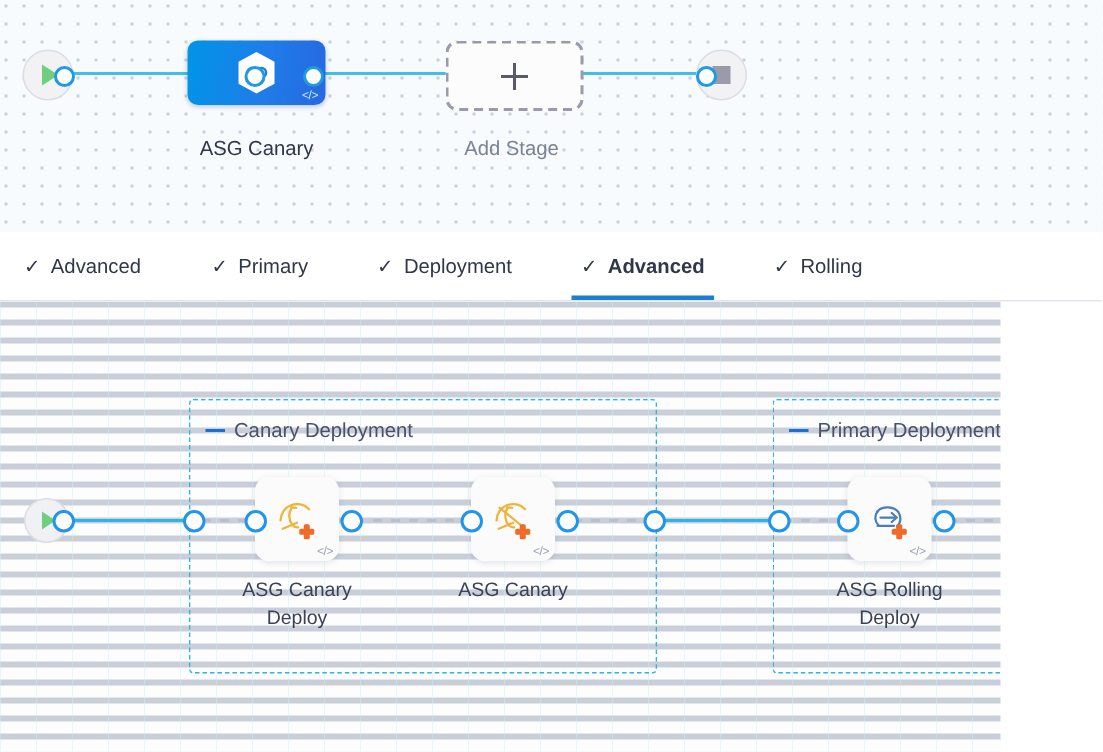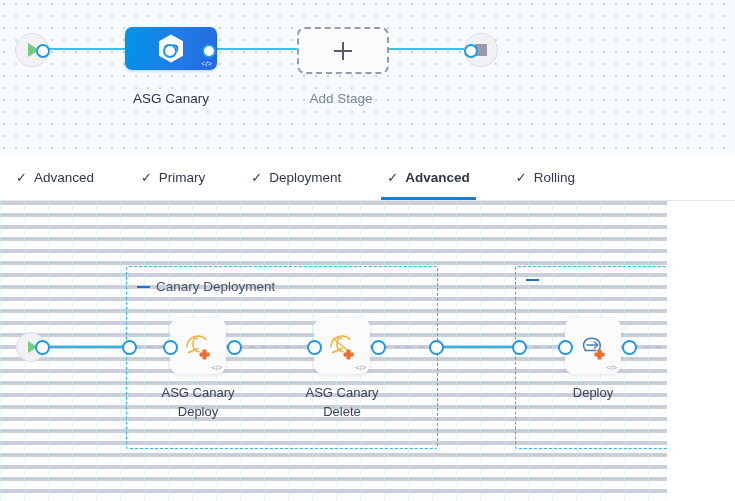--- a/index.html
+++ b/index.html
@@ -308,43 +308,44 @@
         </g>
         <g fill="#ef6b2a">
           <rect x="21.5" y="20.5" width="4" height="10" rx="1"></rect>
           <rect x="18.5" y="23.5" width="10" height="4" rx="1"></rect>
         </g>
       </svg>
       <span class="codetag">&lt;/&gt;</span>
     </div>
     <div class="step-label" style="left:287px">
       <div>ASG Canary</div>
-      <div>Delete</div>
     </div>
 
     <div class="group g2">
       <div class="group-head">
         <span class="collapse-dash"></span>
+        <span>Primary Deployment</span>
       </div>
     </div>
 
     <div class="step" style="left:565px">
       <svg width="34" height="34" viewBox="0 0 34 34">
         <g fill="none" stroke="#4a7ebb" stroke-width="1.5" stroke-linecap="round" stroke-linejoin="round">
           <path d="M9 12 C12 8 20 8.5 23 12.5 C25 15.5 24.5 20 22 22"></path>
           <path d="M9.5 21 C7 18.5 7 14.5 9 12"></path>
           <path d="M9 21.5 L20 21.5"></path>
           <path d="M11 16 L21.5 16"></path>
           <path d="M18.5 13 L21.8 16 L18.5 19"></path>
         </g>
         <g fill="#ef6b2a">
           <rect x="21.5" y="20.5" width="4" height="10" rx="1"></rect>
           <rect x="18.5" y="23.5" width="10" height="4" rx="1"></rect>
         </g>
       </svg>
       <span class="codetag">&lt;/&gt;</span>
     </div>
     <div class="step-label" style="left:538px">
+      <div>ASG Rolling</div>
       <div>Deploy</div>
     </div>
 
   </div>
 </div>
 
 </body></html>

